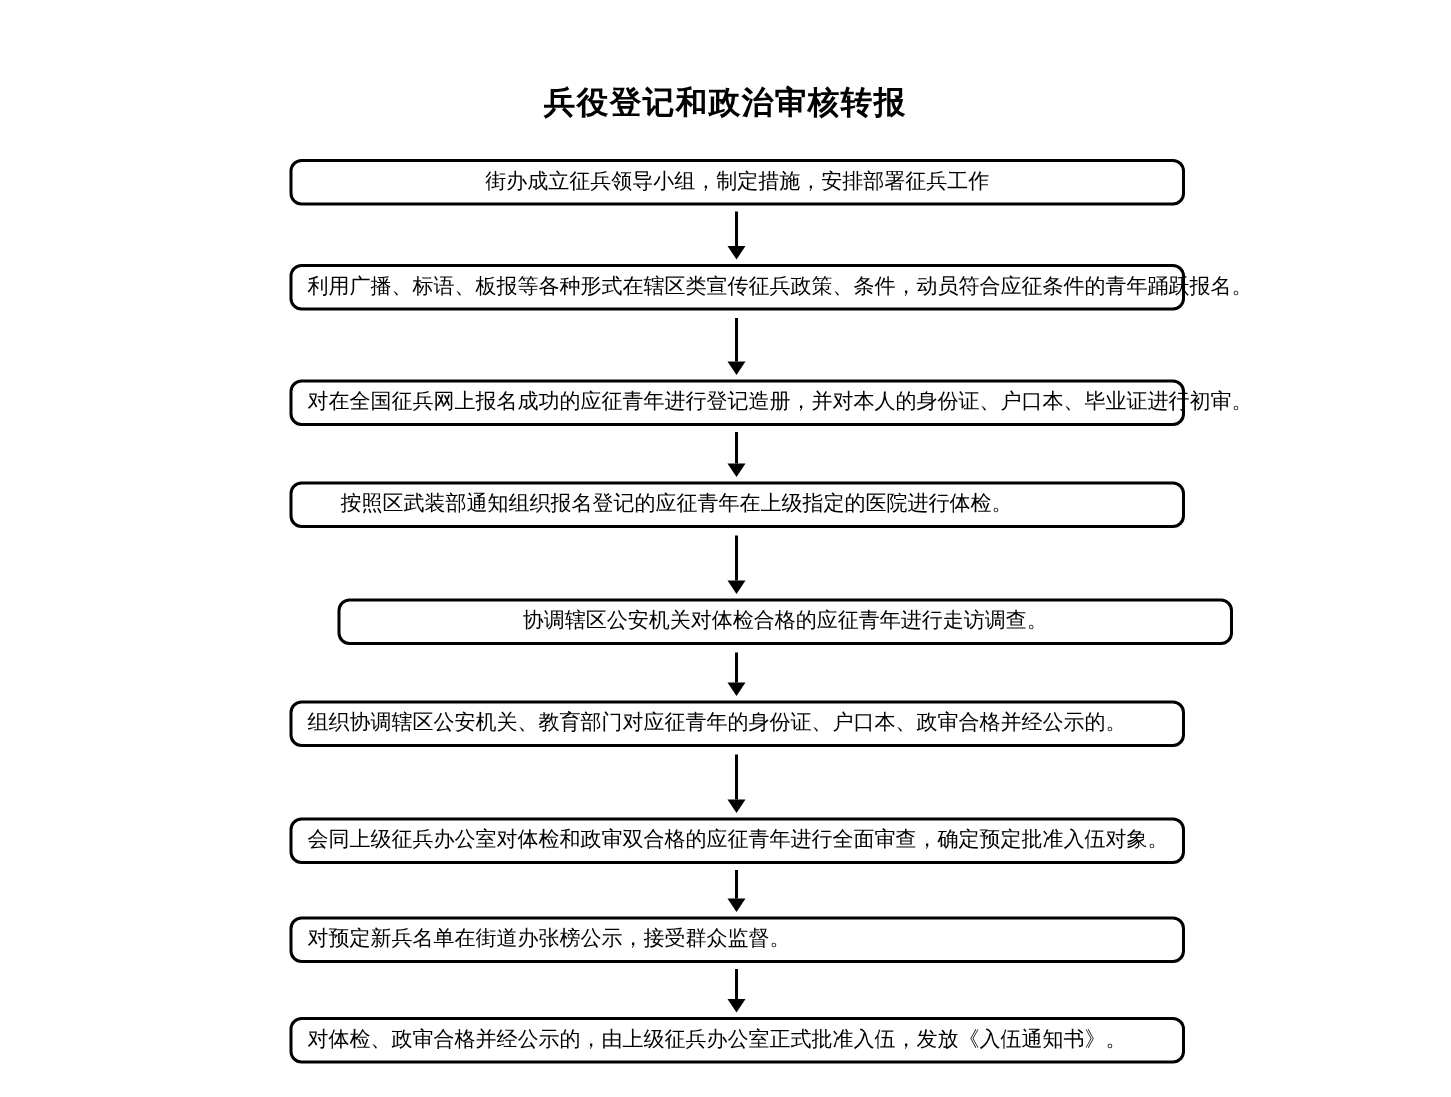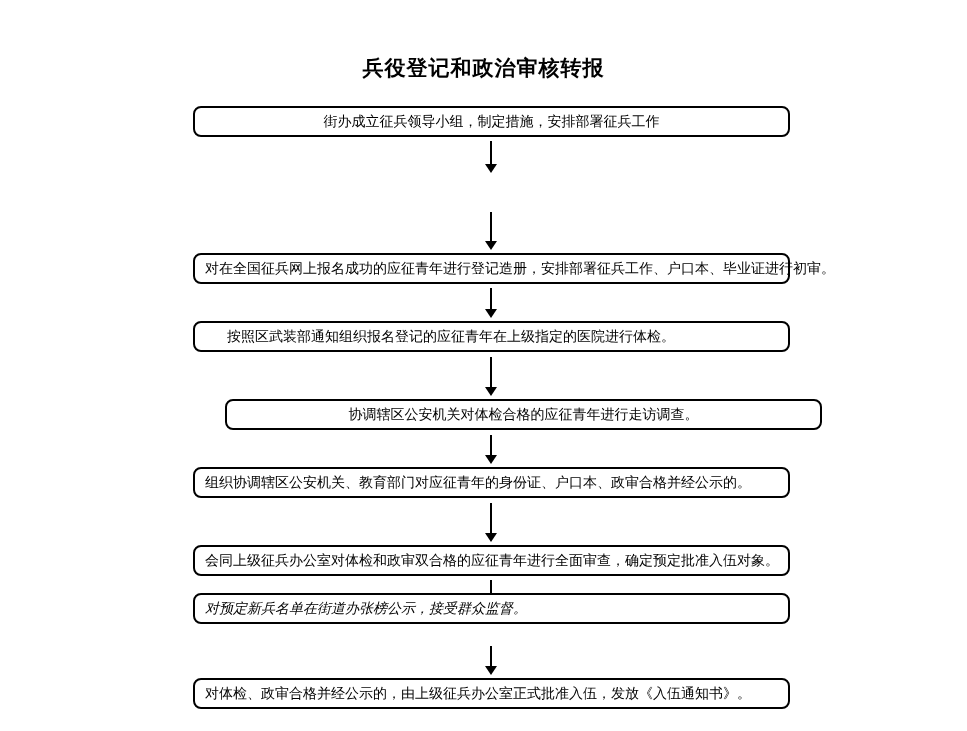--- a/index.html
+++ b/index.html
@@ -47,21 +47,21 @@
   .box.center { justify-content: center; }
   .box.left   { justify-content: flex-start; }
 
   .b1 { top: 106px; }
   .b2 { top: 176px; }
   .b3 { top: 253px; }
   .b4 { top: 321px; padding-left: 32px; }
   .b5 { top: 399px; margin-left: 32px; }
   .b6 { top: 467px; }
   .b7 { top: 545px; }
-  .b8 { top: 593px; font-style: italic; }
+  .b8 { top: 611px; }
   .b9 { top: 678px; }
 
   .arrow {
     position: absolute;
     left: 485px;
     width: 12px;
     display: flex;
     flex-direction: column;
     align-items: center;
   }
@@ -95,28 +95,31 @@
 
   <div class="box b1 center">
     <span>街办成立征兵领导小组，制定措施，安排部署征兵工作</span>
   </div>
 
   <div class="arrow a1">
     <div class="shaft"></div>
     <div class="head"></div>
   </div>
 
+  <div class="box b2 left">
+    <span>利用广播、标语、板报等各种形式在辖区类宣传征兵政策、条件，动员符合应征条件的青年踊跃报名。</span>
+  </div>
 
   <div class="arrow a2">
     <div class="shaft"></div>
     <div class="head"></div>
   </div>
 
   <div class="box b3 left">
-    <span>对在全国征兵网上报名成功的应征青年进行登记造册，安排部署征兵工作、户口本、毕业证进行初审。</span>
+    <span>对在全国征兵网上报名成功的应征青年进行登记造册，并对本人的身份证、户口本、毕业证进行初审。</span>
   </div>
 
   <div class="arrow a3">
     <div class="shaft"></div>
     <div class="head"></div>
   </div>
 
   <div class="box b4 left">
     <span>按照区武装部通知组织报名登记的应征青年在上级指定的医院进行体检。</span>
   </div>

